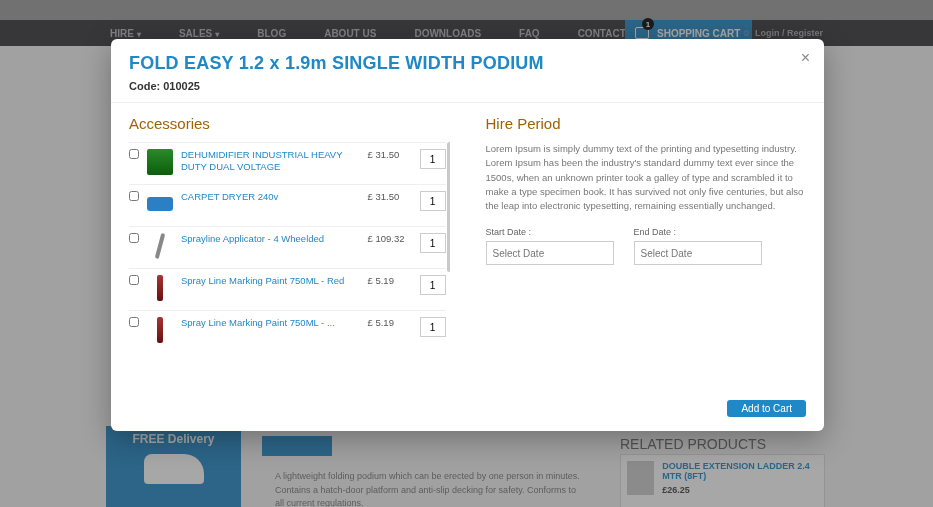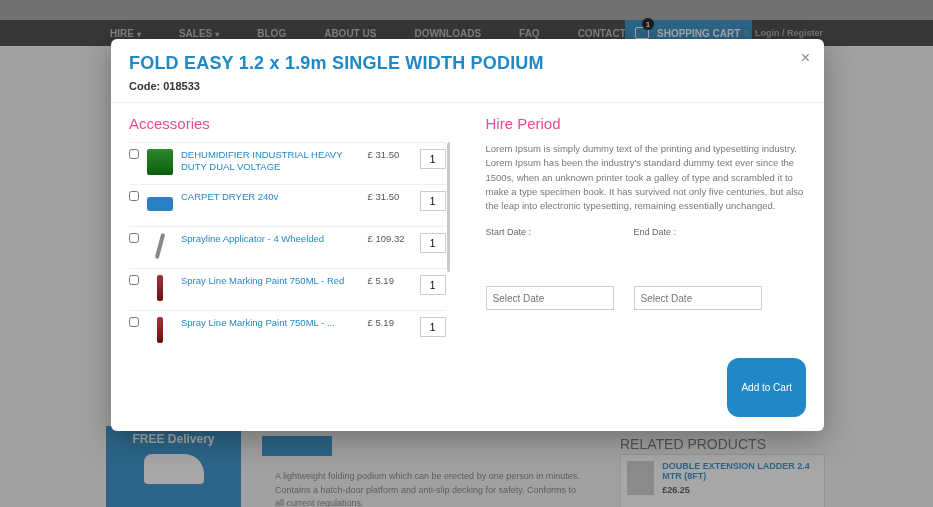--- a/index.html
+++ b/index.html
@@ -167,21 +167,21 @@
     display: flex;
     flex: 1;
     overflow: hidden;
   }
   .col {
     padding: 12px 18px 6px;
   }
   .col-left { width: 50%; position: relative; }
   .col-right { width: 50%; }
   .section-title {
-    font-size: 15px; color: #ec4899; margin-bottom: 10px;
+    font-size: 15px; color: #a16207; margin-bottom: 10px;
   }
 
   
   .acc-list {
     height: 216px;
     overflow-y: hidden;
     position: relative;
   }
   .acc-scroll {
     height: 100%;
@@ -236,33 +236,33 @@
     display: flex; gap: 20px;
   }
   .date-col label {
     font-size: 9px; color: #666;
     display: block; margin-bottom: 4px;
   }
   .date-col input {
     width: 128px; height: 24px;
     border: 1px solid #ccc;
     padding: 0 6px;
-    font-size: 10px; color: #666; margin-top: 45px;
+    font-size: 10px; color: #666;
   }
 
   .modal-footer {
     padding: 10px 18px 14px;
     text-align: right;
   }
   .add-cart-btn {
     background: #1f88c7;
     color: #fff;
     border: none;
-    border-radius: 12px;
-    padding: 24px 14px;
+    border-radius: 3px;
+    padding: 3px 14px;
     font-size: 10px;
     cursor: pointer;
   }
 
   
   .acc-list::after {
     content: "";
     position: absolute;
     right: -2px; top: 0;
     width: 5px; height: 60%;
@@ -309,21 +309,21 @@
       <div class="name">DOUBLE EXTENSION LADDER 2.4 MTR (8FT)</div>
       <div class="price">£26.25</div>
     </div>
   </div>
 </div>
 
 <div class="modal-backdrop"></div>
 <div class="modal">
   <div class="modal-header">
     <div class="modal-title">FOLD EASY 1.2 x 1.9m SINGLE WIDTH PODIUM</div>
-    <div class="modal-code">Code: 018533</div>
+    <div class="modal-code">Code: 010025</div>
     <button class="close-btn">×</button>
   </div>
 
   <div class="modal-body">
     <div class="col col-left">
       <div class="section-title">Accessories</div>
       <div class="acc-list">
         <div class="acc-scroll" id="acc-scroll">
             <div class="acc-row">
               <input type="checkbox" style="">

